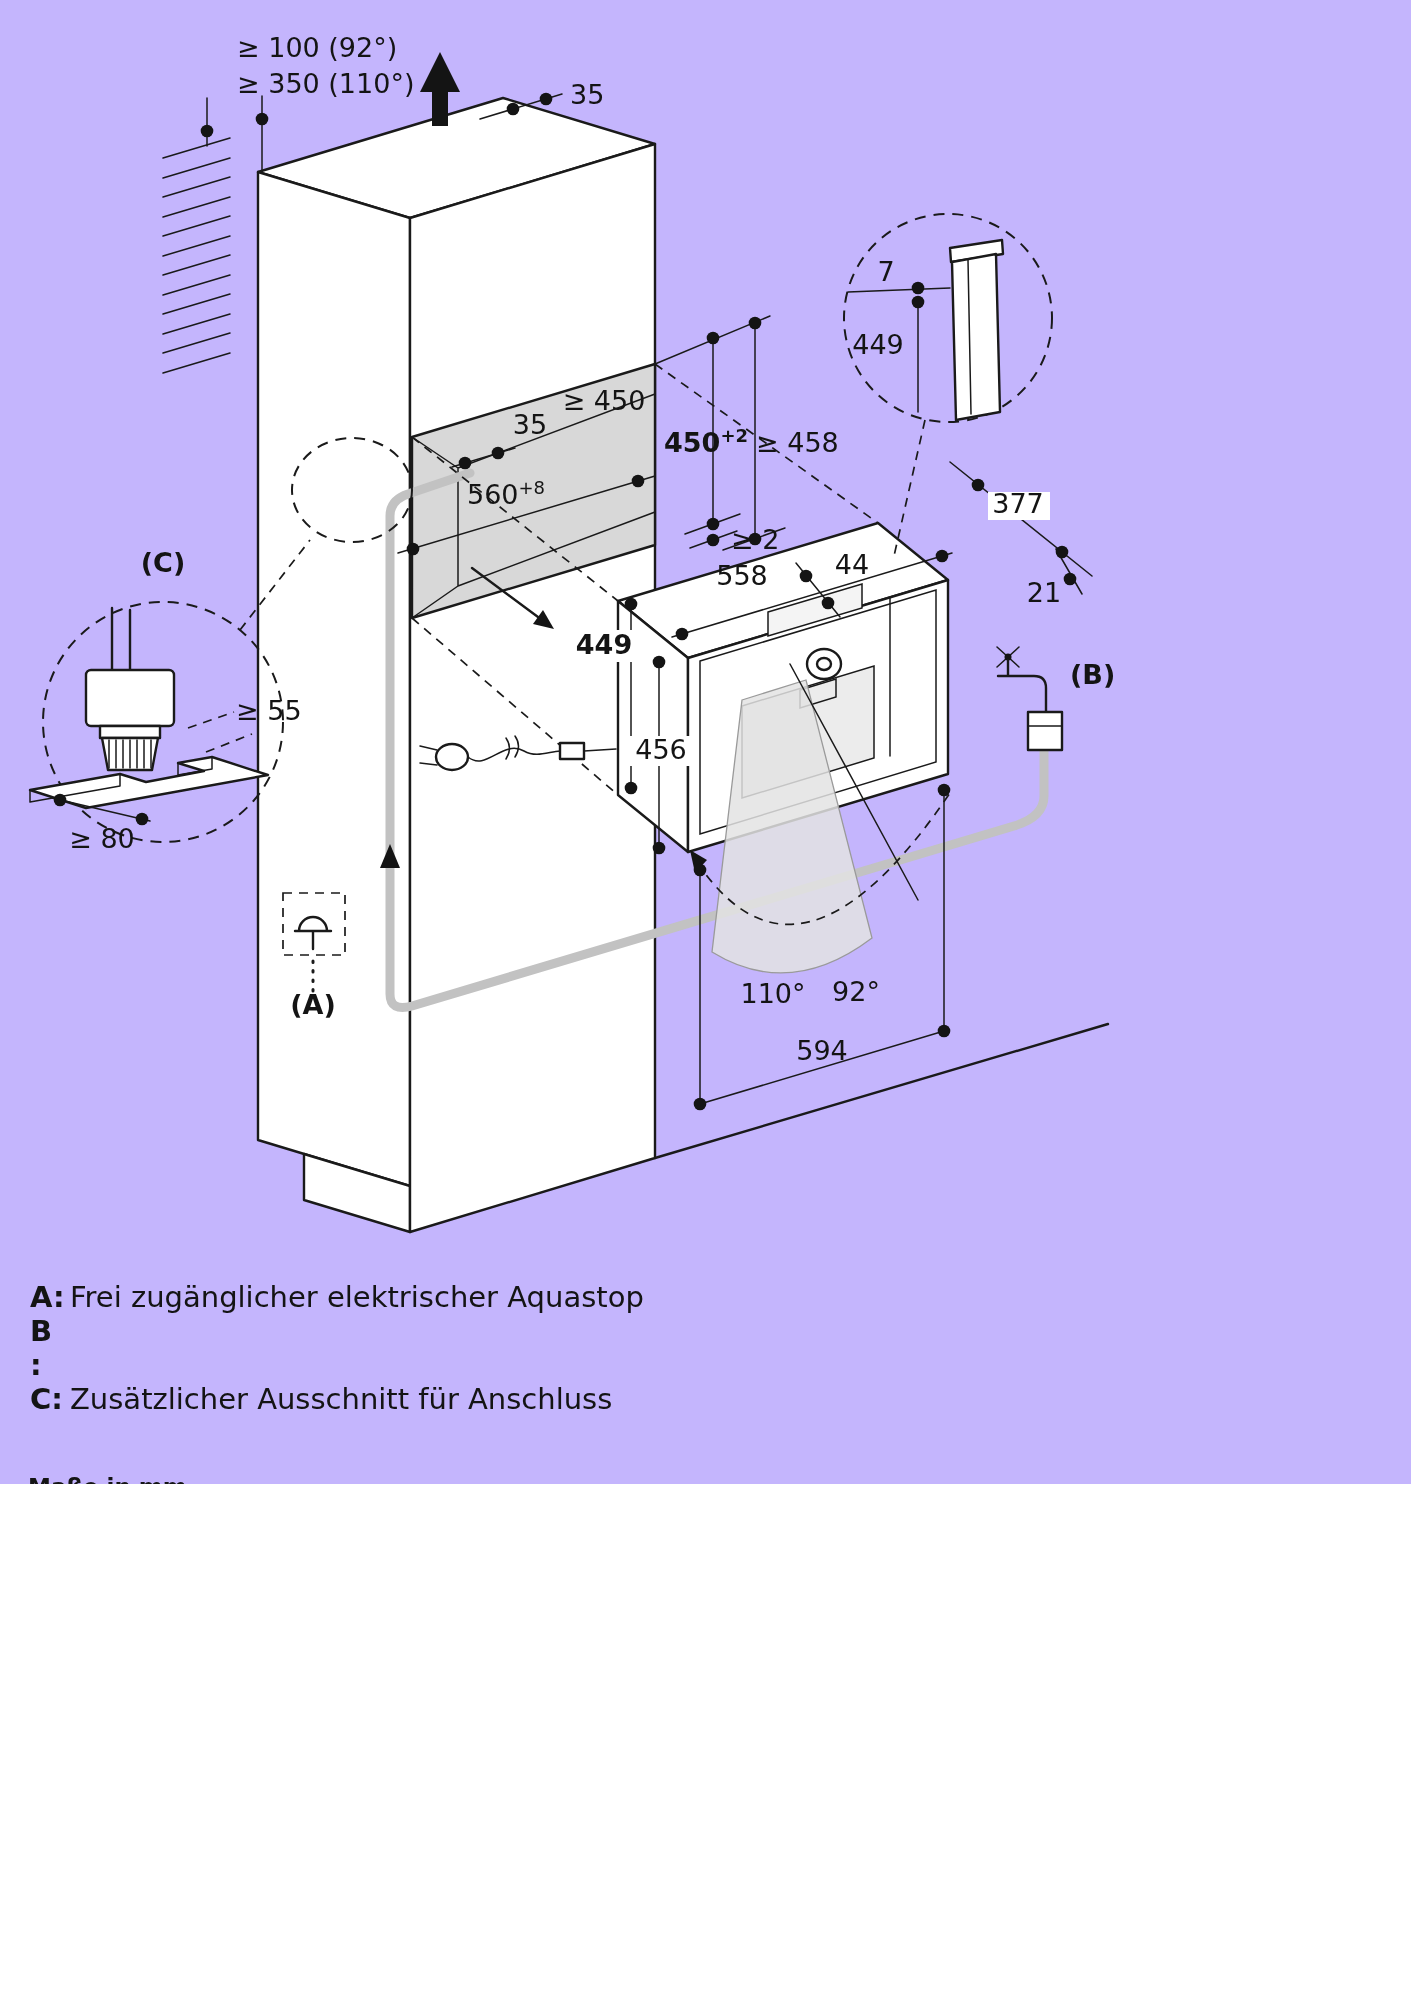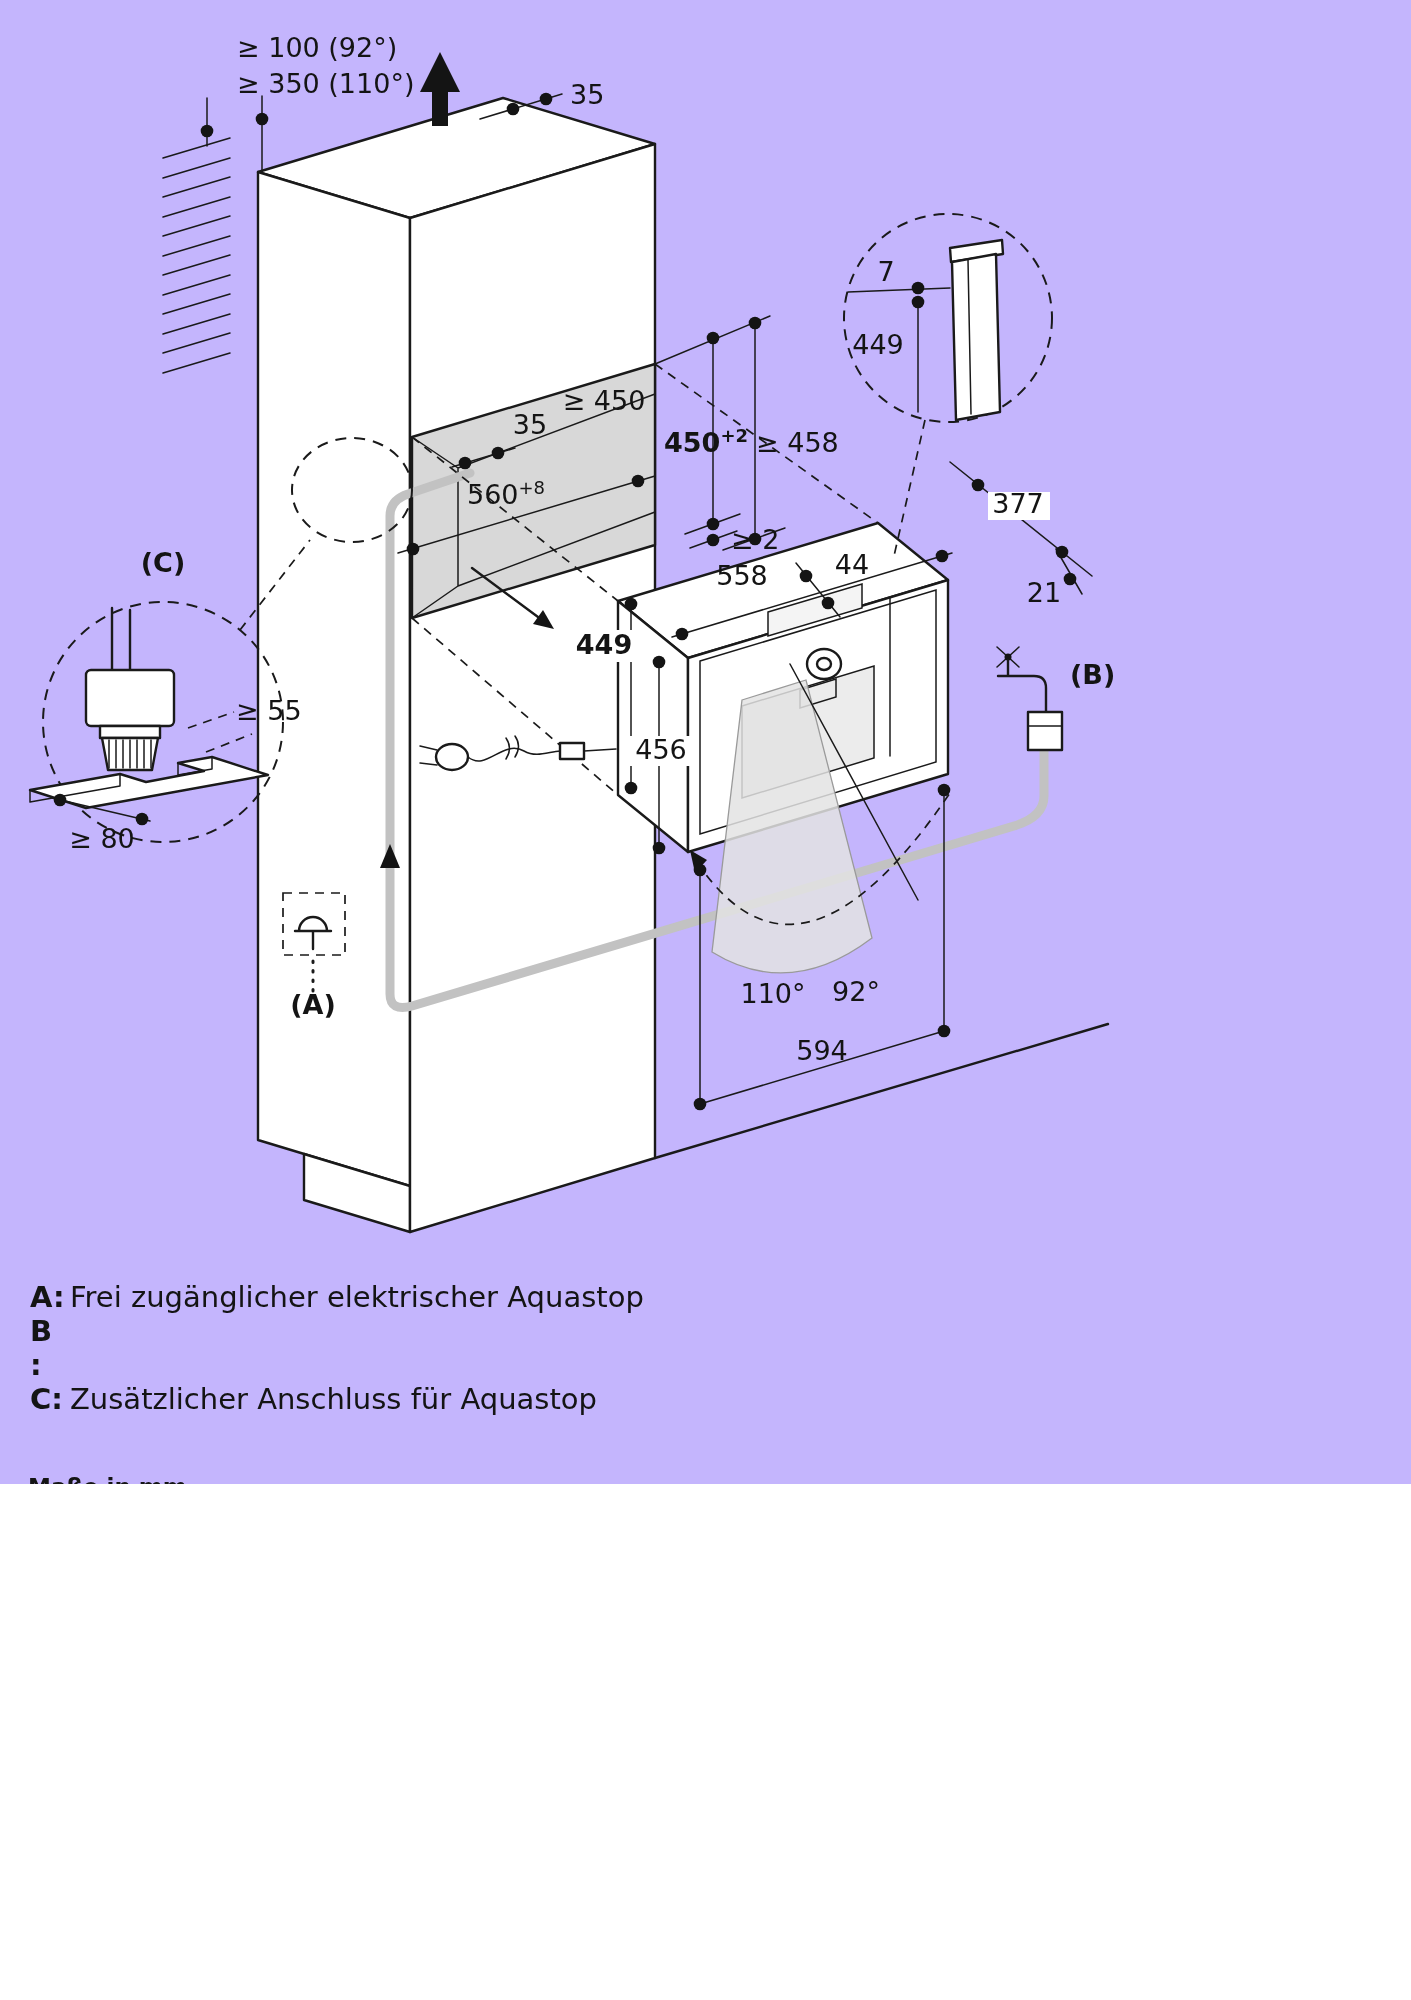--- a/index.html
+++ b/index.html
@@ -214,17 +214,17 @@
 <div class="legend">
   <div class="legend-row">
     <span class="legend-key">A:</span>
     <span>Frei zugänglicher elektrischer Aquastop</span>
   </div>
   <div class="legend-row">
     <span class="legend-key">B :</span>
   </div>
   <div class="legend-row">
     <span class="legend-key">C:</span>
-    <span>Zusätzlicher Anschluss für Aquastop</span>
+    <span>Zusätzlicher Ausschnitt für Anschluss</span>
   </div>
 </div>
 <div class="units">Maße in mm</div>
 </div>
 
 </body></html>

